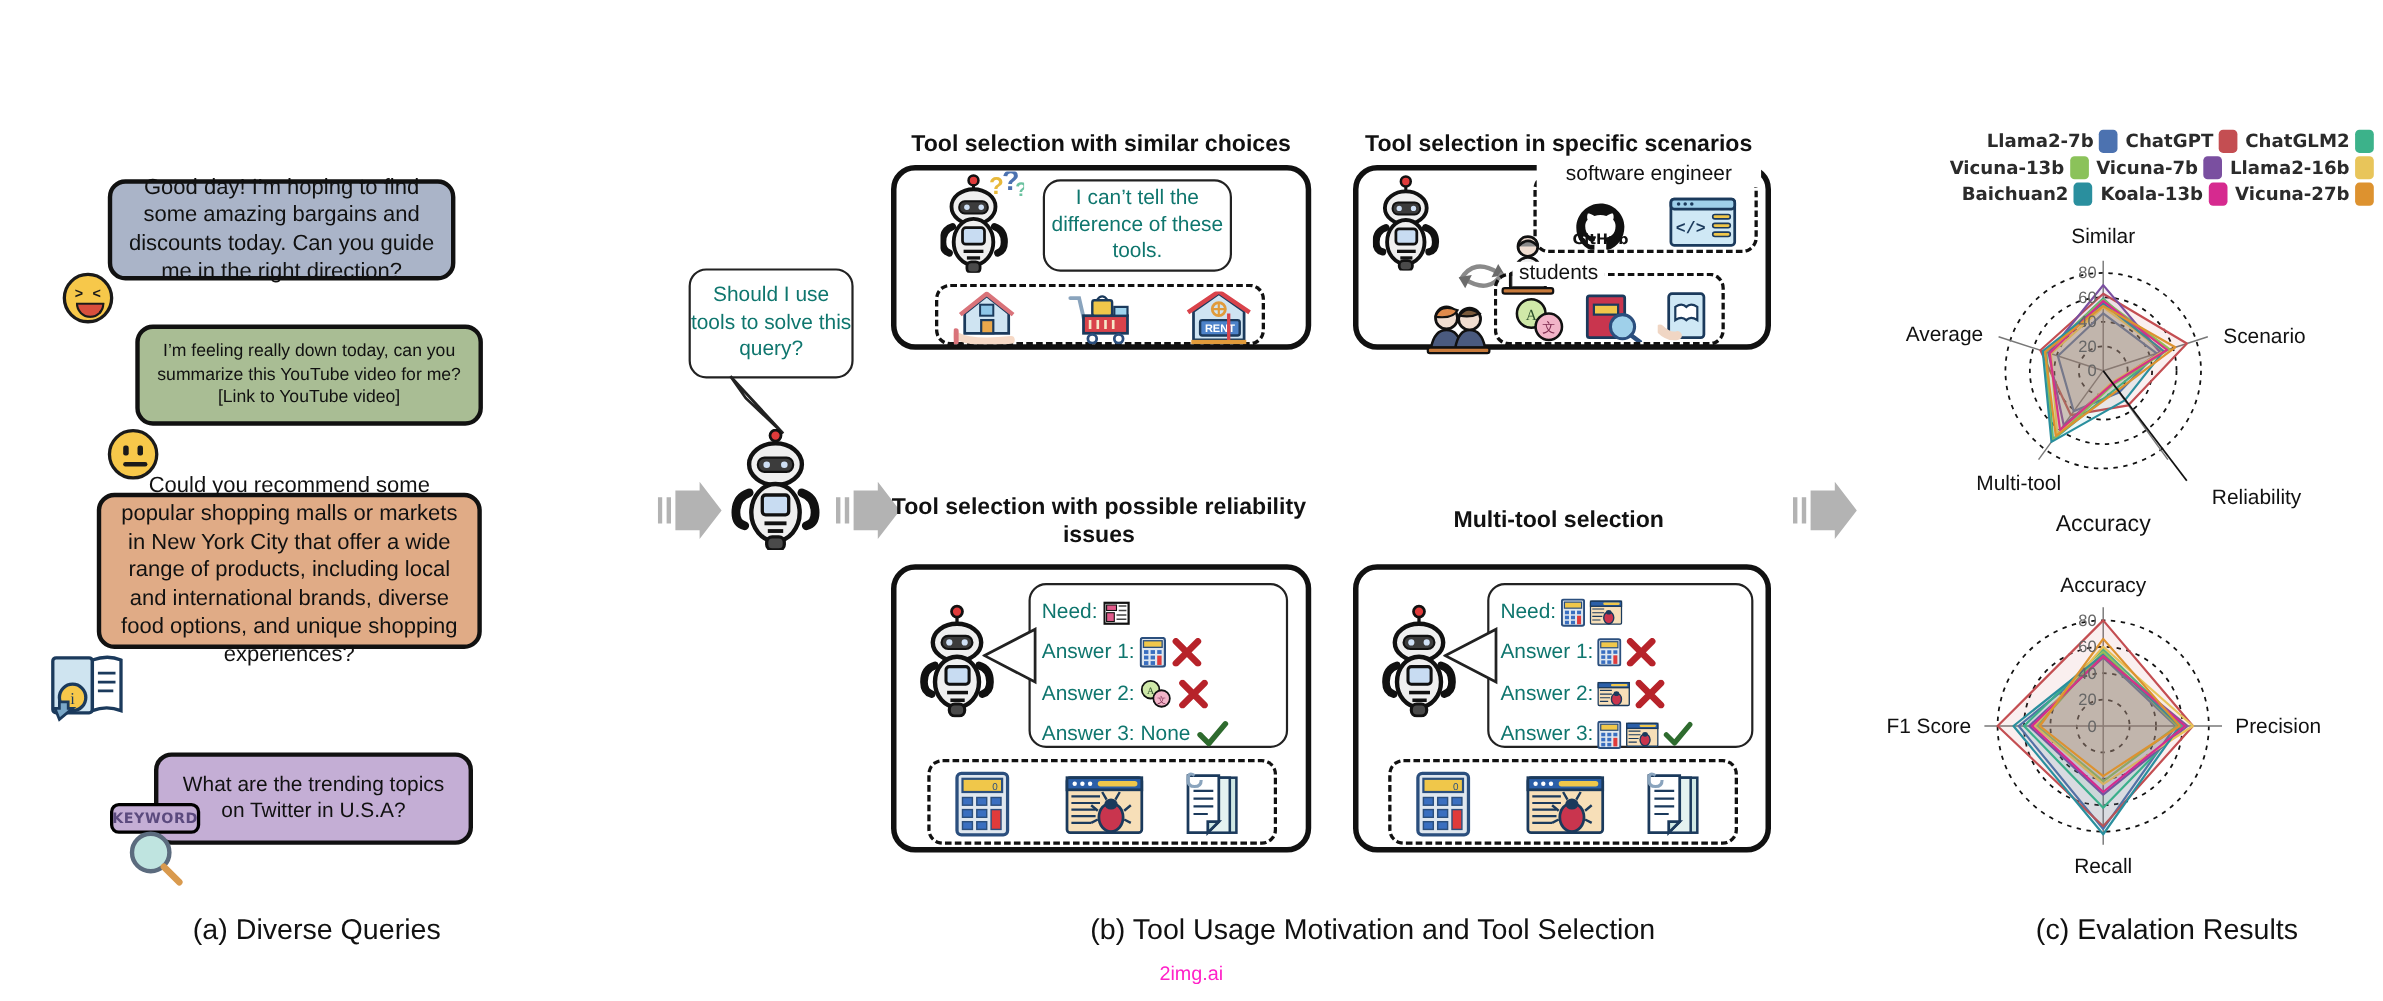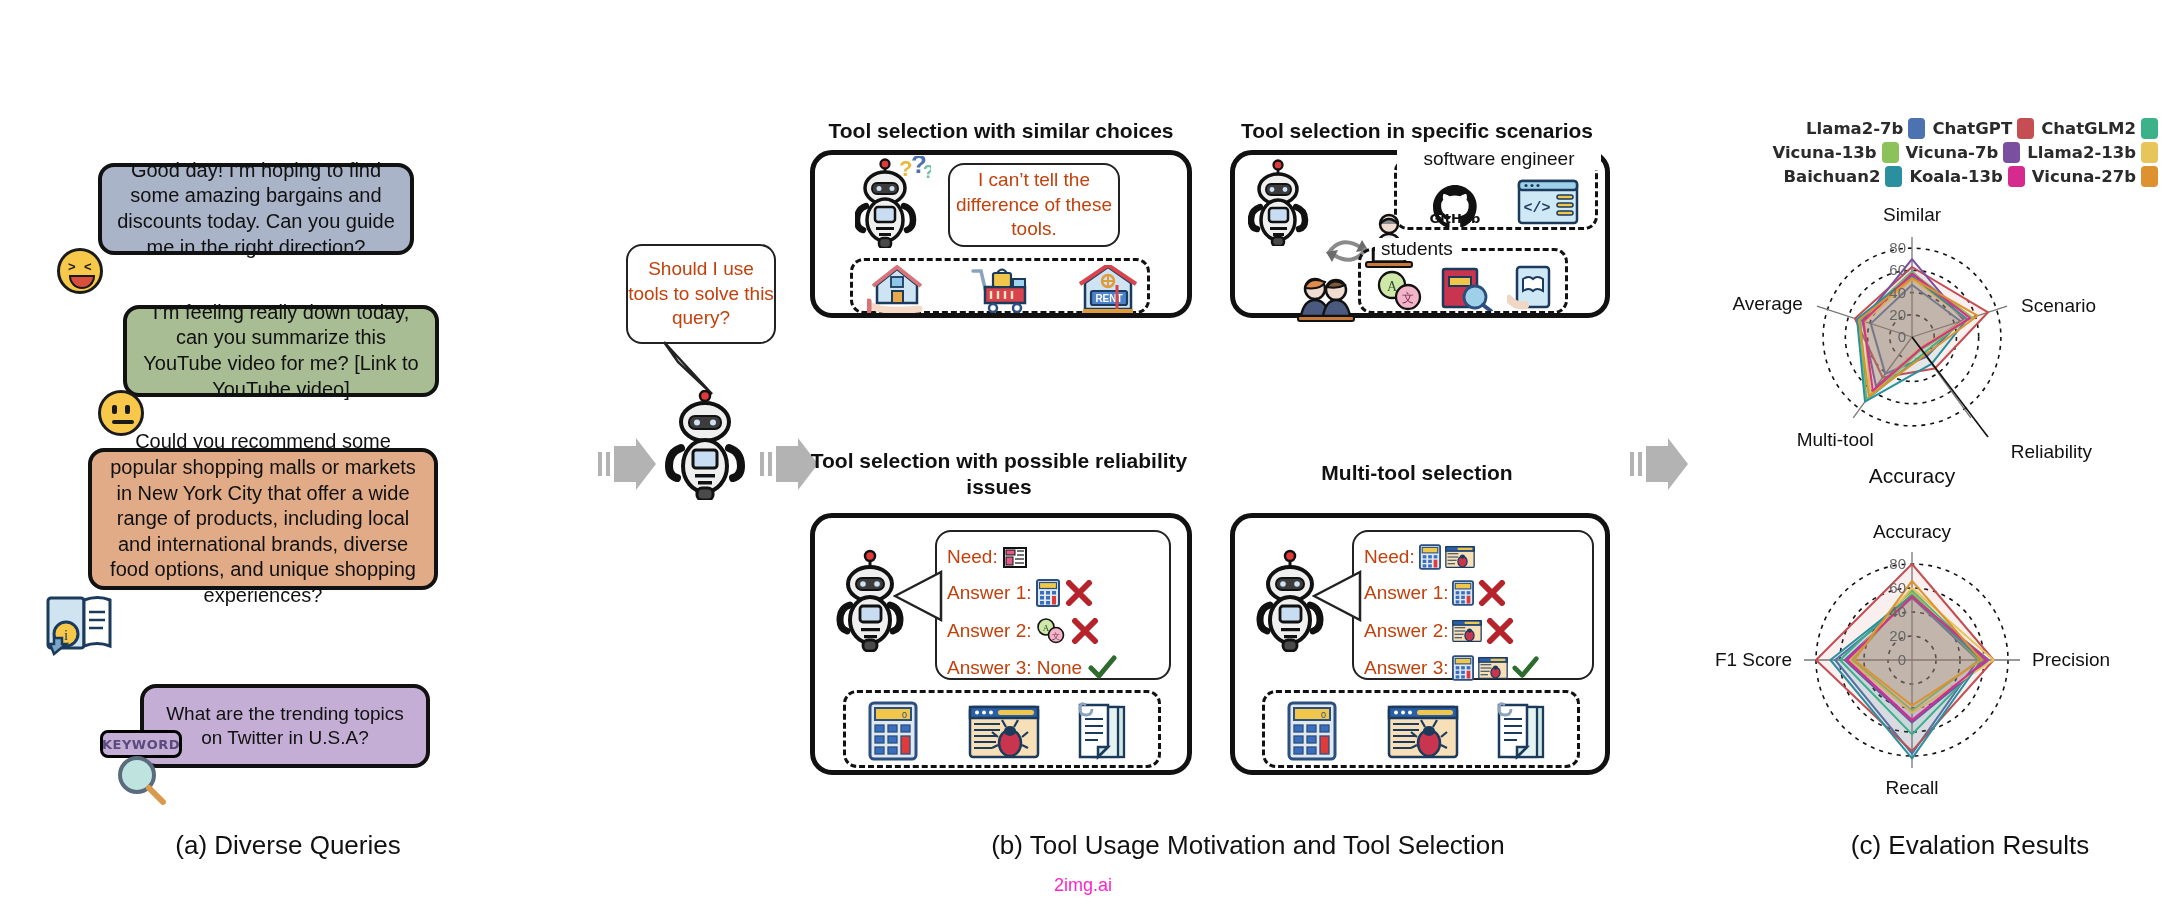--- a/index.html
+++ b/index.html
@@ -19,21 +19,21 @@
     border: 4px solid #111;
     border-radius: 16px;
     text-align:center;
     color:#111;
     line-height:1.28;
     padding: 10px 14px;
     display:flex; align-items:center; justify-content:center;
   }
   .bubble span.b { font-weight:normal; }
   #bubble1 { left:98px;  top:163px;  width:316px; height:92px;  background:#aab4c8; font-size:20px; }
-  #bubble2 { left:123px; top:305px;  width:316px; height:92px;  background:#a9bd94; font-size:20px; }
+  #bubble2 { left:123px; top:295px;  width:316px; height:92px;  background:#a9bd94; font-size:16px; }
   #bubble3 { left:88px;  top:448px;  width:350px; height:142px; background:#e0ab86; font-size:20px; }
   #bubble4 { left:140px; top:684px;  width:290px; height:84px;  background:#c4aed5; font-size:19px; }
 
   .emoji { position:absolute; border-radius:50%; border:3.5px solid #1a1a1a; background:#f7c84a; }
   #emoji1 { left:57px; top:248px; width:46px; height:46px; }
   #emoji2 { left:98px; top:390px; width:46px; height:46px; }
   .em-eye { position:absolute; width:11px; height:11px; color:#1a1a1a; font-size:13px; font-weight:bold; line-height:11px; }
   .em-mouth-open { position:absolute; left:9px; top:24px; width:26px; height:14px; background:#d94f3d; border:2.5px solid #1a1a1a; border-radius: 0 0 13px 13px; }
   .em-mouth-flat { position:absolute; left:11px; top:27px; width:22px; height:4px; background:#1a1a1a; border-radius:2px; }
   .em-eye-dot { position:absolute; width:5px; height:9px; background:#1a1a1a; border-radius:2px; }
@@ -58,21 +58,21 @@
   .dashbox {
     position:absolute;
     border: 3px dashed #111;
     border-radius: 14px;
   }
   .speech {
     position:absolute;
     border:2.5px solid #222;
     border-radius: 16px;
     background:#fff;
-    color:#c2410c;
+    color:#0f766e;
     display:flex; align-items:center; justify-content:center;
     text-align:center;
   }
 
   
   .bigarrow { position:absolute; }
 
   
   .legend { position:absolute; left:1688px; top:118px; width:470px; }
   .legend-row { display:flex; justify-content:flex-end; align-items:center; gap:7px; margin-bottom:3px; }
@@ -565,21 +565,21 @@
     <div class="legend-row">
       <div class="legend-item">
           <span class="legend-label">Vicuna-13b</span>
           <span class="swatch" style="background:#8bc25a"></span>
         </div>
       <div class="legend-item">
           <span class="legend-label">Vicuna-7b</span>
           <span class="swatch" style="background:#7a4fa0"></span>
         </div>
       <div class="legend-item">
-          <span class="legend-label">Llama2-13b</span>
+          <span class="legend-label">Llama2-16b</span>
           <span class="swatch" style="background:#e8c55a"></span>
         </div>
     </div>
     <div class="legend-row">
       <div class="legend-item">
           <span class="legend-label">Baichuan2</span>
           <span class="swatch" style="background:#2a8f9e"></span>
         </div>
       <div class="legend-item">
           <span class="legend-label">Koala-13b</span>

